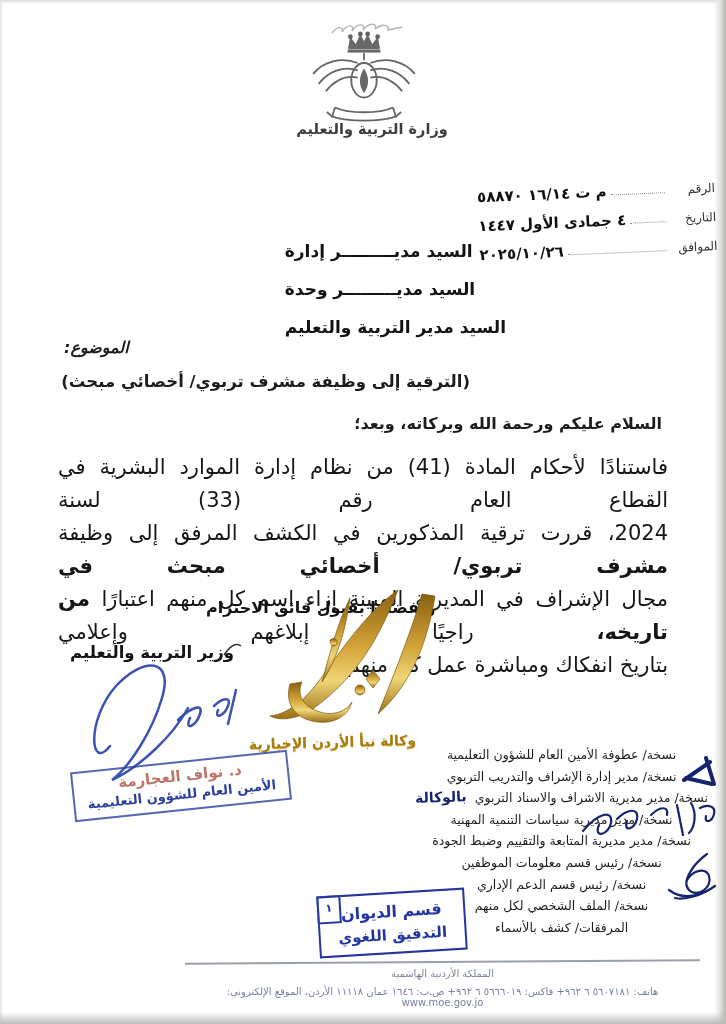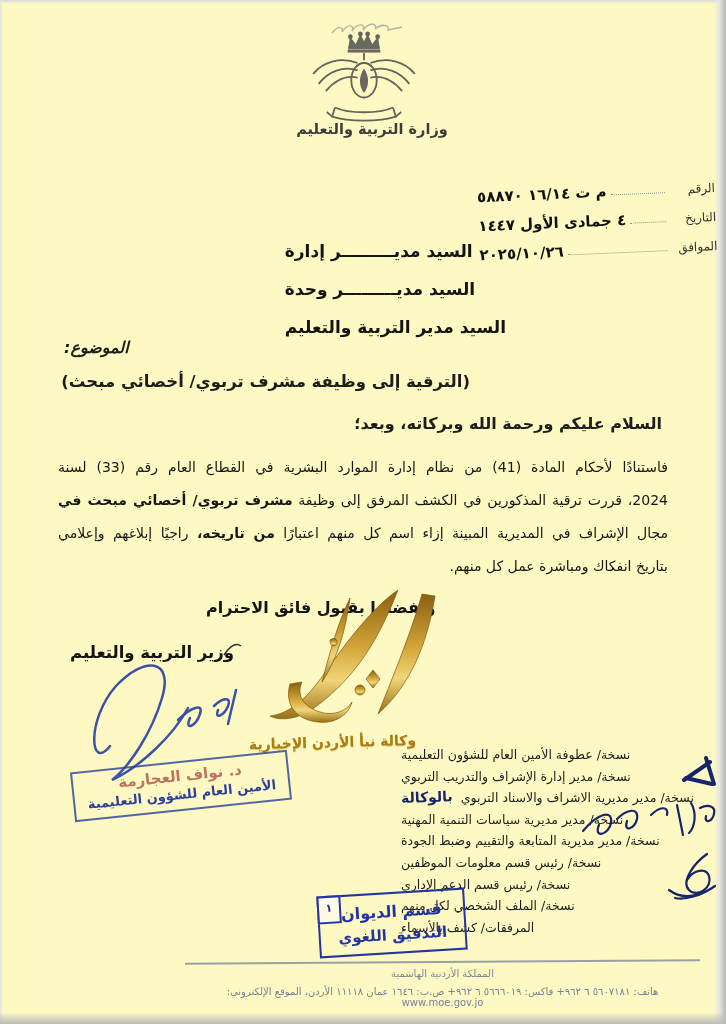--- a/index.html
+++ b/index.html
@@ -1,18 +1,18 @@
 <!DOCTYPE html>
 <html lang="ar" dir="rtl"><head>
 <meta charset="utf-8">
 <style>
   html,body{margin:0;padding:0;background:#8a8a8a;}
   .page{
     position:relative;width:726px;height:1024px;margin:0 auto;
-    background:#fef9c3;overflow:hidden;direction:rtl;
+    background:#ffffff;overflow:hidden;direction:rtl;
     font-family:"DejaVu Sans",sans-serif;color:#1d1d1d;
   }
   .abs{position:absolute;}
   
   .edge-right{right:0;top:0;width:12px;height:100%;background:linear-gradient(to left,#b5b5b3,#e6e6e3 55%,rgba(230,230,227,0));}
   .edge-bottom{left:0;bottom:0;width:100%;height:12px;background:linear-gradient(to top,#bcbcba,rgba(230,230,227,0));}
   .edge-top{left:0;top:0;width:100%;height:4px;background:linear-gradient(to bottom,#dcdcda,rgba(230,230,227,0));}
   .edge-left{left:0;top:0;width:3px;height:100%;background:linear-gradient(to right,#e3e3e1,rgba(230,230,227,0));}
 
   .ministry-name{left:288px;top:121px;width:168px;text-align:center;
@@ -24,37 +24,37 @@
   .ref-dots{flex:1 1 auto;border-bottom:1px dotted #8f8f8f;margin:0 4px 6px 4px;min-width:12px;}
   .ref-value{font-weight:bold;font-size:15px;color:#101010;white-space:nowrap;padding-bottom:1px;}
 
   .addressees{right:220px;top:232px;text-align:left;font-weight:bold;font-size:17px;line-height:38px;color:#141414;}
 
   .subject-label{left:64px;top:338px;font-weight:bold;font-size:16px;font-style:italic;}
   .subject-value{left:56px;top:372px;width:414px;text-align:right;font-weight:bold;font-size:16.5px;}
 
   .greeting{right:64px;top:414px;font-weight:bold;font-size:16px;margin-left:20px;}
 
-  .body-par{left:58px;top:451px;width:610px;font-size:14px;line-height:33px;color:#161616;}
+  .body-par{left:58px;top:451px;width:610px;font-size:21px;line-height:33px;color:#161616;}
   .body-line{text-align:justify;text-align-last:justify;}
   .body-line.last{text-align:right;text-align-last:right;}
 
   .closing{left:206px;top:598px;font-weight:bold;font-size:16px;color:#141414;}
 
   .minister-title{left:70px;top:643px;font-weight:bold;font-size:16.5px;color:#141414;}
 
   .sg-stamp{left:72px;top:761px;width:202px;transform:rotate(-6deg);
     border:2px solid rgba(42,62,158,.8);padding:4px 6px 5px;text-align:center;}
   .sg-stamp .name{font-weight:bold;font-size:15px;color:rgba(178,92,76,.85);line-height:19px;}
   .sg-stamp .title{font-weight:bold;font-size:13px;color:#2b3f9e;line-height:18px;}
 
   .watermark-caption{left:230px;top:734px;width:205px;text-align:center;font-weight:bold;font-size:14px;
     color:#a97c16;text-shadow:0 1px 0 #e4c568;transform:rotate(-1.5deg);}
 
-  .copies{right:32px;top:744px;text-align:left;font-size:12.5px;line-height:21.6px;color:#1d1d1d;}
+  .copies{right:18px;top:744px;text-align:center;font-size:12.5px;line-height:21.6px;color:#1d1d1d;}
   .hand{display:inline-block;font-weight:bold;color:#16246e;font-size:14px;transform:rotate(-2deg);margin-right:4px;}
 
   .diwan-stamp{left:318px;top:892px;width:148px;height:62px;transform:rotate(-3.5deg);
     border:2.5px solid #2335a0;text-align:center;padding-top:6px;box-sizing:border-box;}
   .diwan-stamp .l1{font-weight:bold;font-size:16px;color:#2335a0;line-height:24px;}
   .diwan-stamp .l2{font-weight:bold;font-size:15px;color:#2335a0;line-height:22px;}
   .diwan-num{position:absolute;left:-2px;top:-2px;width:20px;height:24px;border:2px solid #2335a0;
     font-size:11px;font-weight:bold;color:#2335a0;text-align:center;line-height:22px;background:rgba(251,251,249,.6);}
 
   .footer-rule{left:185px;top:961px;width:515px;height:1.5px;background:#9aa0a8;transform:rotate(-.4deg);}

